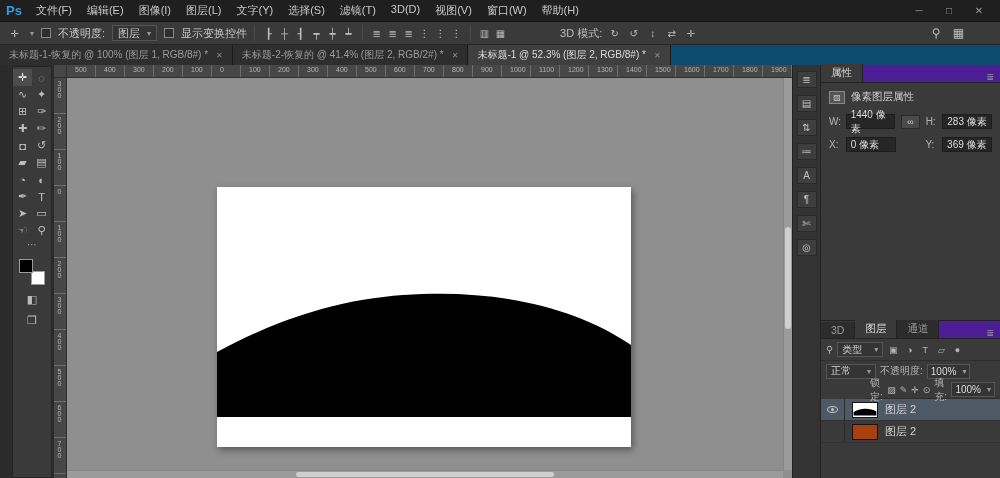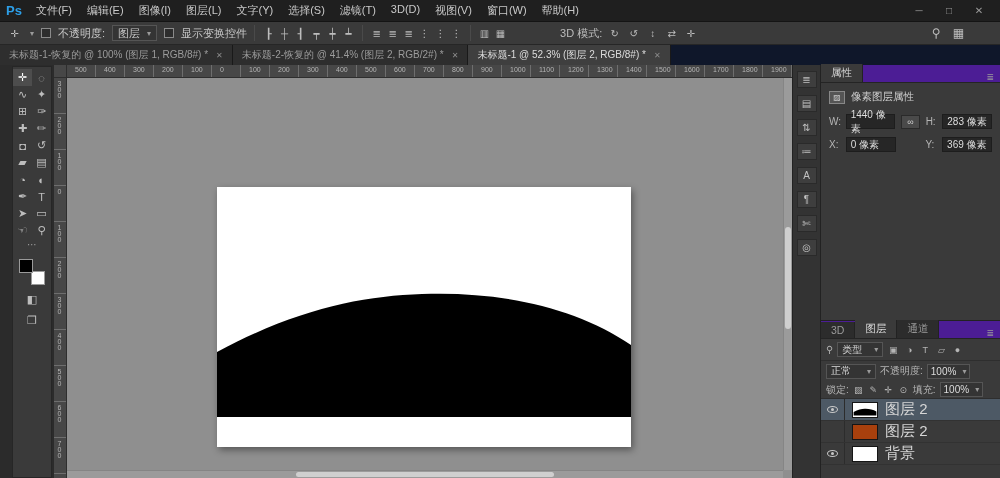--- a/index.html
+++ b/index.html
@@ -19,21 +19,21 @@
   .chev{font-size:8px;color:#9a9a9a;margin-left:2px;}
   .cb{width:10px;height:10px;border:1px solid #8a8a8a;background:#2d2d2d;display:inline-block;flex:0 0 auto;}
   .dd{display:inline-flex;align-items:center;height:16px;background:#343434;border:1px solid #555;padding:0 5px;gap:5px;}
   .sep{width:1px;height:16px;background:#262626;border-right:1px solid #4a4a4a;}
   .obicon{font-size:10px;color:#bdbdbd;width:13px;text-align:center;}
   .obgroup{display:flex;gap:3px;}
   .mode3d{margin-left:46px;display:flex;align-items:center;gap:6px;color:#bdbdbd;}
   .obright{margin-left:auto;display:flex;gap:12px;font-size:12px;color:#bdbdbd;margin-right:28px;}
 
   
-  .tabbar{position:absolute;top:45px;left:0;right:0;height:20px;background:#0f172a;display:flex;align-items:flex-end;text-align:right;}
+  .tabbar{position:absolute;top:45px;left:0;right:0;height:20px;background:#0c4a6e;display:flex;align-items:flex-end;text-align:right;}
   .tab{height:20px;display:flex;align-items:center;gap:8px;padding:0 9px;font-size:10px;background:#2e2e2e;color:#9b9b9b;border-right:1px solid #191919;white-space:nowrap;}
   .tab.active{background:#3f3f3f;color:#dcdcdc;}
   .tclose{font-size:8px;color:#8b8b8b;}
 
   
   .toolcol{position:absolute;top:65px;left:0;width:54px;bottom:0;background:#2b2b2b;}
   .toolpanel{position:absolute;left:12px;top:1px;width:40px;bottom:0;background:#3a3a3a;border:1px solid #262626;}
   .tools{display:grid;grid-template-columns:19px 19px;margin-top:2px;}
   .tool{height:17px;display:flex;align-items:center;justify-content:center;font-size:11px;color:#bdbdbd;}
   .tool.active{background:#4d4d4d;color:#fff;}
@@ -79,31 +79,31 @@
   .propsrest{height:120px;}
 
   .layersgroup{position:absolute;left:0;right:0;top:255px;bottom:0;border-top:1px solid #222;background:#3a3a3a;}
   .filterrow{height:22px;display:flex;align-items:center;gap:4px;padding:0 5px;border-bottom:1px solid #2e2e2e;font-size:10px;}
   .searchicon{font-size:10px;color:#b0b0b0;}
   .filterdd{display:inline-flex;align-items:center;height:15px;background:#343434;border:1px solid #555;padding:0 4px;gap:10px;font-size:10px;}
   .ficon{font-size:9px;color:#b5b5b5;width:12px;text-align:center;}
   .blendrow{height:20px;display:flex;align-items:center;gap:4px;padding:0 5px;font-size:10px;color:#b5b5b5;}
   .blenddd{display:inline-flex;align-items:center;height:15px;background:#343434;border:1px solid #555;padding:0 4px;gap:14px;font-size:10px;color:#ddd;}
   .smalldd{display:inline-flex;align-items:center;height:15px;background:#343434;border:1px solid #555;padding:0 3px;gap:4px;font-size:10px;color:#ddd;}
-  .lockrow{height:18px;display:flex;align-items:center;gap:4px;padding:0 5px;font-size:10px;color:#b5b5b5;border-bottom:1px solid #2e2e2e;}
+  .lockrow{height:18px;display:flex;align-items:center;gap:4px;padding:0 5px;font-size:10px;color:#b5b5b5;border-bottom:1px solid #2e2e2e;margin-left:44px;}
   .lkicon{font-size:9px;color:#b5b5b5;width:11px;text-align:center;}
   .lrow{display:flex;align-items:center;height:22px;border-bottom:1px solid #323232;}
   .lrow.selected{background:#4d5965;}
   .eyecell{width:24px;height:100%;display:flex;align-items:center;justify-content:center;border-right:1px solid #2c2c2c;}
   .eye{width:11px;height:7px;border:1px solid #c8c8c8;border-radius:50%;position:relative;}
   .eye::after{content:"";position:absolute;width:3px;height:3px;background:#c8c8c8;border-radius:50%;left:3px;top:1px;}
   .thumb{width:26px;height:16px;border:1px solid #151515;margin:0 7px;background:#fff;flex:0 0 auto;}
   .thumb.orange{background:#a8400d;}
   .thumb svg{display:block;}
-  .lname{font-size:15px;color:#d6d6d6;}
+  .lname{font-size:11px;color:#d6d6d6;}
 </style>
 </head>
 <body>
 
 <div class="app">
 
   <div class="menubar">
     <span class="pslogo">Ps</span>
     <div class="menus">
       <span>文件(F)</span>
@@ -382,24 +382,17 @@
               <path d="M0,10.2 C5,7.5 9,6.7 12.6,6.6 C17.6,6.4 22.2,7.5 26,9.7 L26,14.2 L0,14.2 Z" fill="#000000"></path>
             </svg>
           </span>
           <span class="lname">图层 2</span>
         </div>
         <div class="lrow">
           <span class="eyecell"></span>
           <span class="thumb orange"></span>
           <span class="lname">图层 2</span>
         </div>
-        <div class="lrow">
-          <span class="eyecell">
-              <span class="eye"></span>
-            </span>
-          <span class="thumb"></span>
-          <span class="lname">背景</span>
-        </div>
       </div>
     </div>
   </div>
 
 </div>
 
 </body></html>

